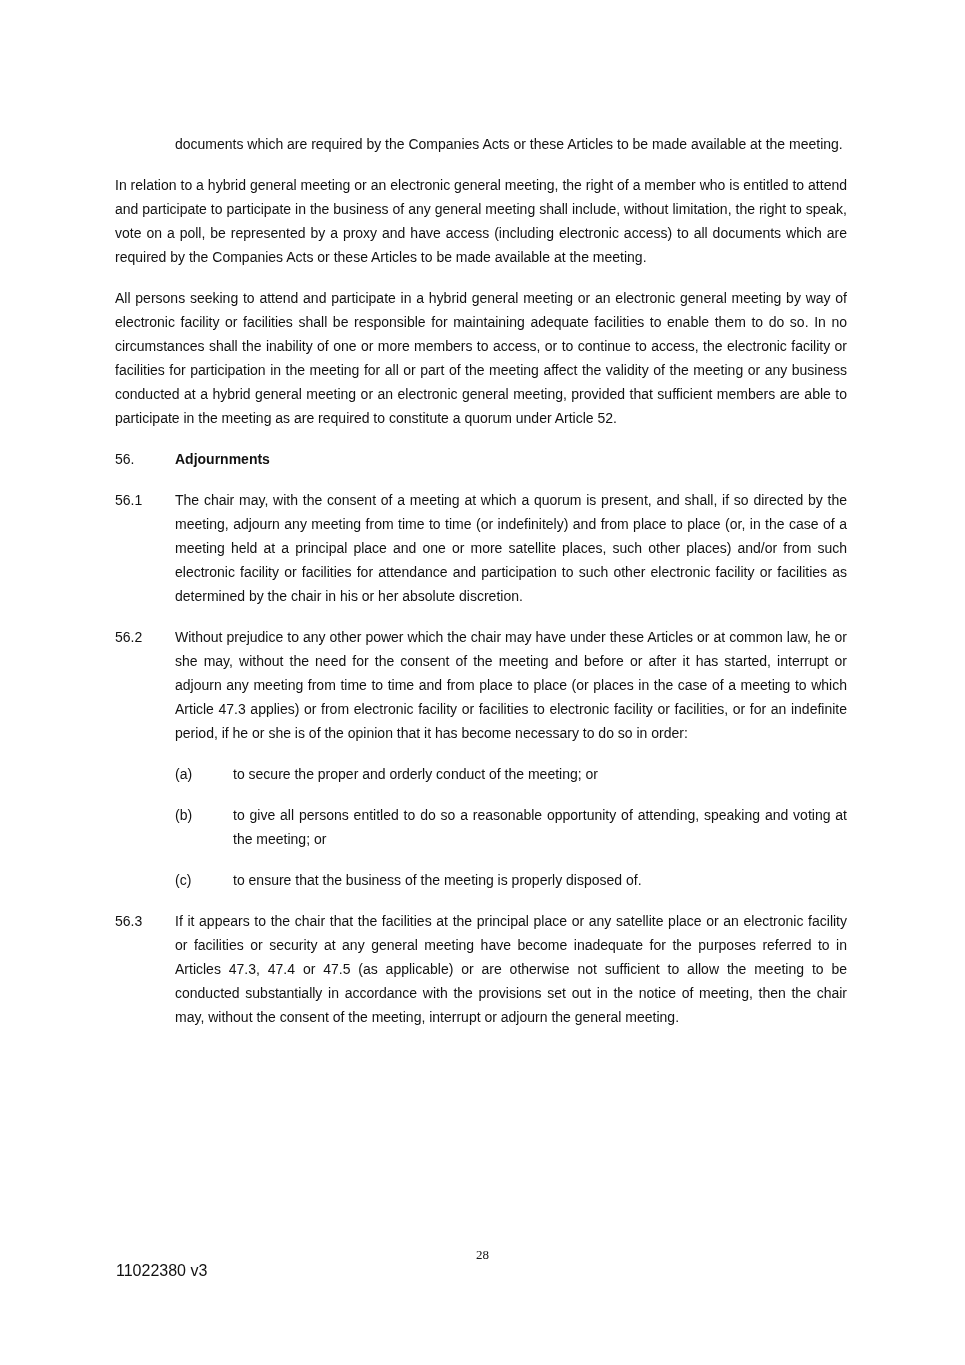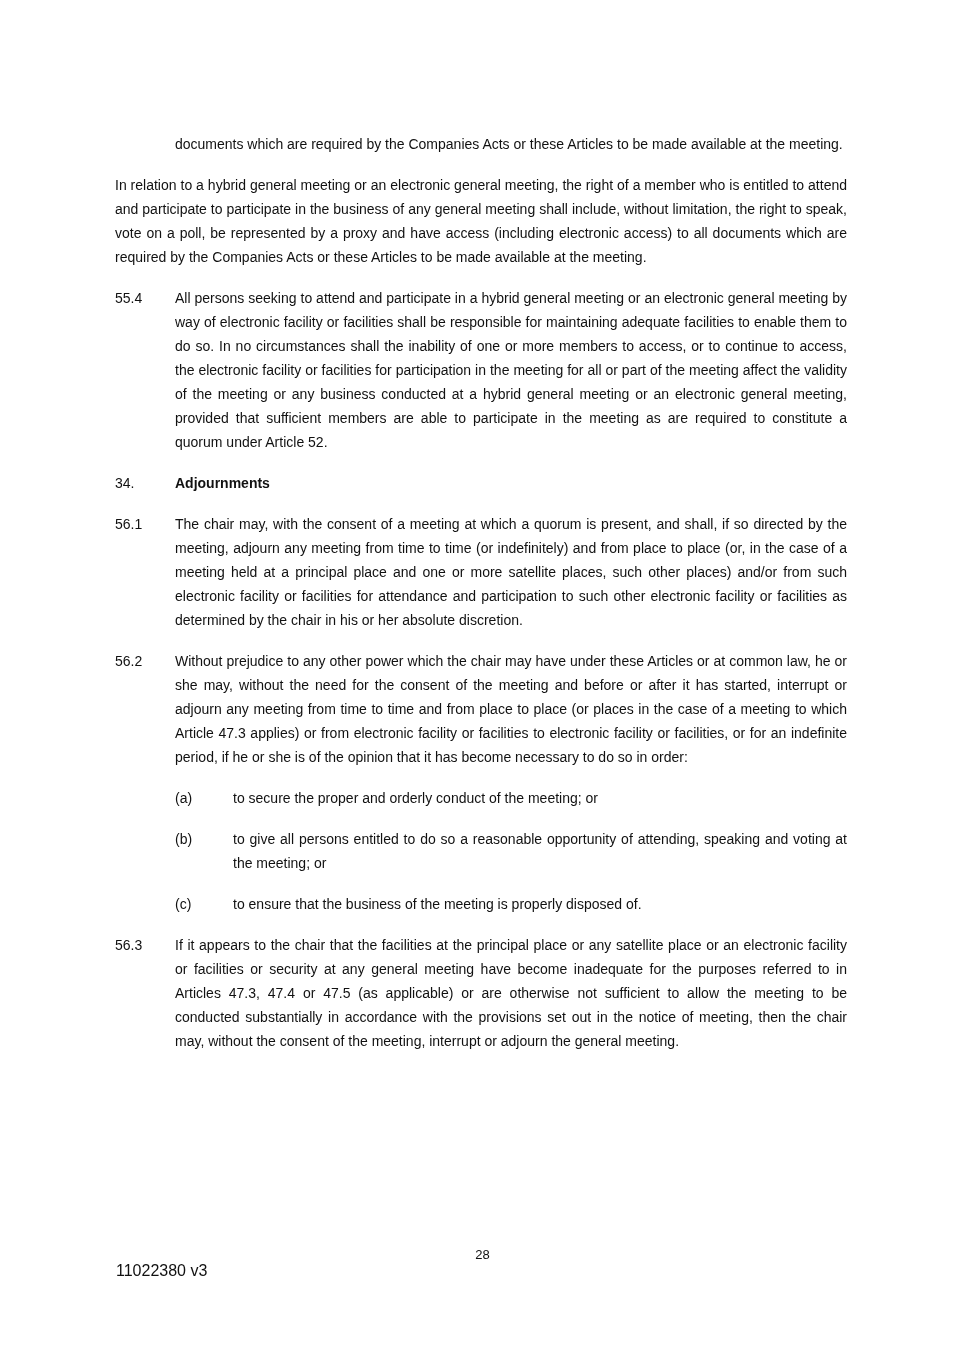--- a/index.html
+++ b/index.html
@@ -50,20 +50,21 @@
     width: 58px;
   }
   .page-number {
     position: absolute;
     top: 1247px;
     left: 0;
     width: 100%;
     text-align: center;
     font-size: 13px;
     line-height: 15px;
+    font-family: Liberation Serif, serif;
   }
   .doc-ref {
     position: absolute;
     top: 1264px;
     left: 116px;
     font-size: 16px;
     line-height: 13px;
   }
 </style>
 </head>
@@ -75,26 +76,25 @@
     <section class="clause">
       <div class="num"></div>
       <p class="txt">documents which are required by the Companies Acts or these Articles to be made available at the meeting.</p>
     </section>
 
     <section class="clause">
       <p class="txt">In relation to a hybrid general meeting or an electronic general meeting, the right of a member who is entitled to attend and participate to participate in the business of any general meeting shall include, without limitation, the right to speak, vote on a poll, be represented by a proxy and have access (including electronic access) to all documents which are required by the Companies Acts or these Articles to be made available at the meeting.</p>
     </section>
 
     <section class="clause">
-      <div class="num">55.4</div>
       <p class="txt">All persons seeking to attend and participate in a hybrid general meeting or an electronic general meeting by way of electronic facility or facilities shall be responsible for maintaining adequate facilities to enable them to do so. In no circumstances shall the inability of one or more members to access, or to continue to access, the electronic facility or facilities for participation in the meeting for all or part of the meeting affect the validity of the meeting or any business conducted at a hybrid general meeting or an electronic general meeting, provided that sufficient members are able to participate in the meeting as are required to constitute a quorum under Article 52.</p>
     </section>
 
     <section class="clause heading">
-      <div class="num">34.</div>
+      <div class="num">56.</div>
       <p class="txt">Adjournments</p>
     </section>
 
     <section class="clause">
       <div class="num">56.1</div>
       <p class="txt">The chair may, with the consent of a meeting at which a quorum is present, and shall, if so directed by the meeting, adjourn any meeting from time to time (or indefinitely) and from place to place (or, in the case of a meeting held at a principal place and one or more satellite places, such other places) and/or from such electronic facility or facilities for attendance and participation to such other electronic facility or facilities as determined by the chair in his or her absolute discretion.</p>
     </section>
 
     <section class="clause">
       <div class="num">56.2</div>

